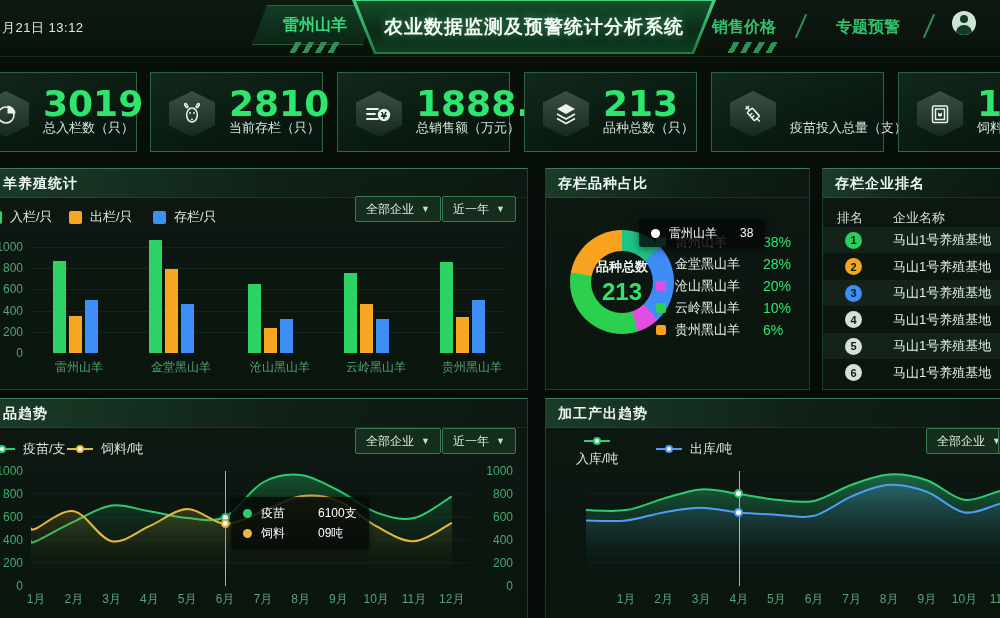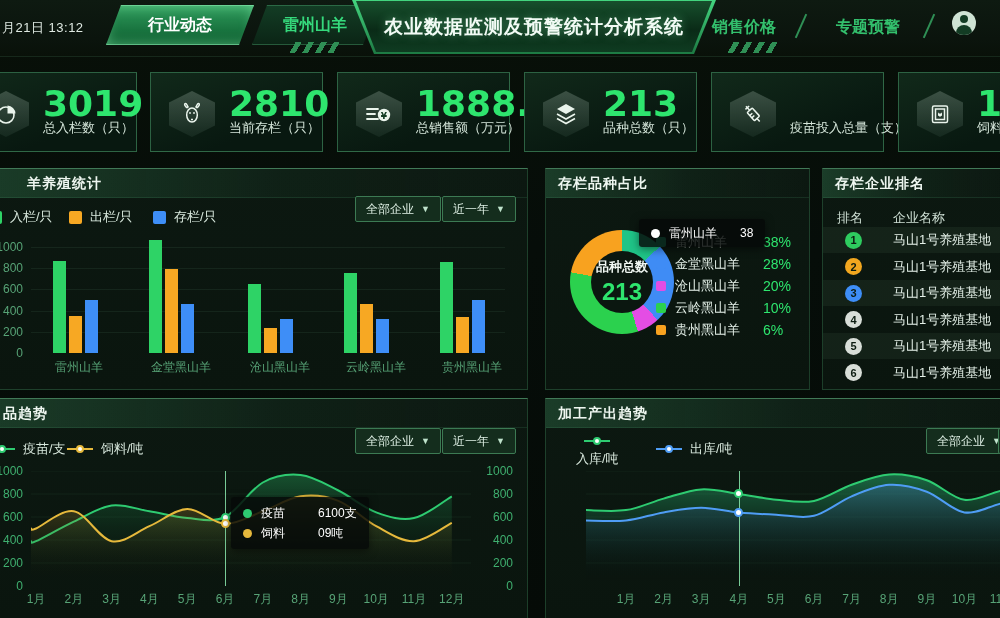--- a/index.html
+++ b/index.html
@@ -90,23 +90,20 @@
   .rk-name{position:absolute;left:70px;font-size:13px;color:#e3efe7;white-space:nowrap;}
   svg{display:block;}
 </style>
 </head>
 <body>
 
 <div id="app">
 
   <header class="nav">
     <div class="nav-time">月21日 13:12</div>
-    <div class="tab tab1">
-      <span>行业动态</span>
-    </div>
     <div class="tab tab2">
       <span>雷州山羊</span>
     </div>
     <div class="banner">
       <div class="banner-in">
           <span>农业数据监测及预警统计分析系统</span>
         </div>
     </div>
     <div class="hatch" style="left:284px;"></div>
     <div class="hatch" style="left:722px;"></div>
@@ -194,21 +191,21 @@
             <path d="M11 11 C11.5 13 14.5 13 15 11 L15 14.5 C13.5 16 12.5 16 11 14.5 Z" fill="#eaf4ec" stroke="none"></path>
           </svg>
         </div>
         <div class="val">188</div>
         <div class="lbl">饲料投入</div>
       </div>
     </section>
 
   <section class="panel" style="left:-16px;top:168px;width:544px;height:222px;">
     <div class="phead">
-      <span style="left:18px;margin-left:24px;">羊养殖统计</span>
+      <span style="left:18px;">羊养殖统计</span>
     </div>
     <div id="barLegend">
         <div class="chip-leg" style="left: 4px; top: 39px;">
           <span class="chip" style="background: rgb(46, 211, 102);"></span>
           <span>入栏/只</span>
         </div>
         <div class="chip-leg" style="left: 84px; top: 39px;">
           <span class="chip" style="background: rgb(247, 168, 35);"></span>
           <span>出栏/只</span>
         </div>

